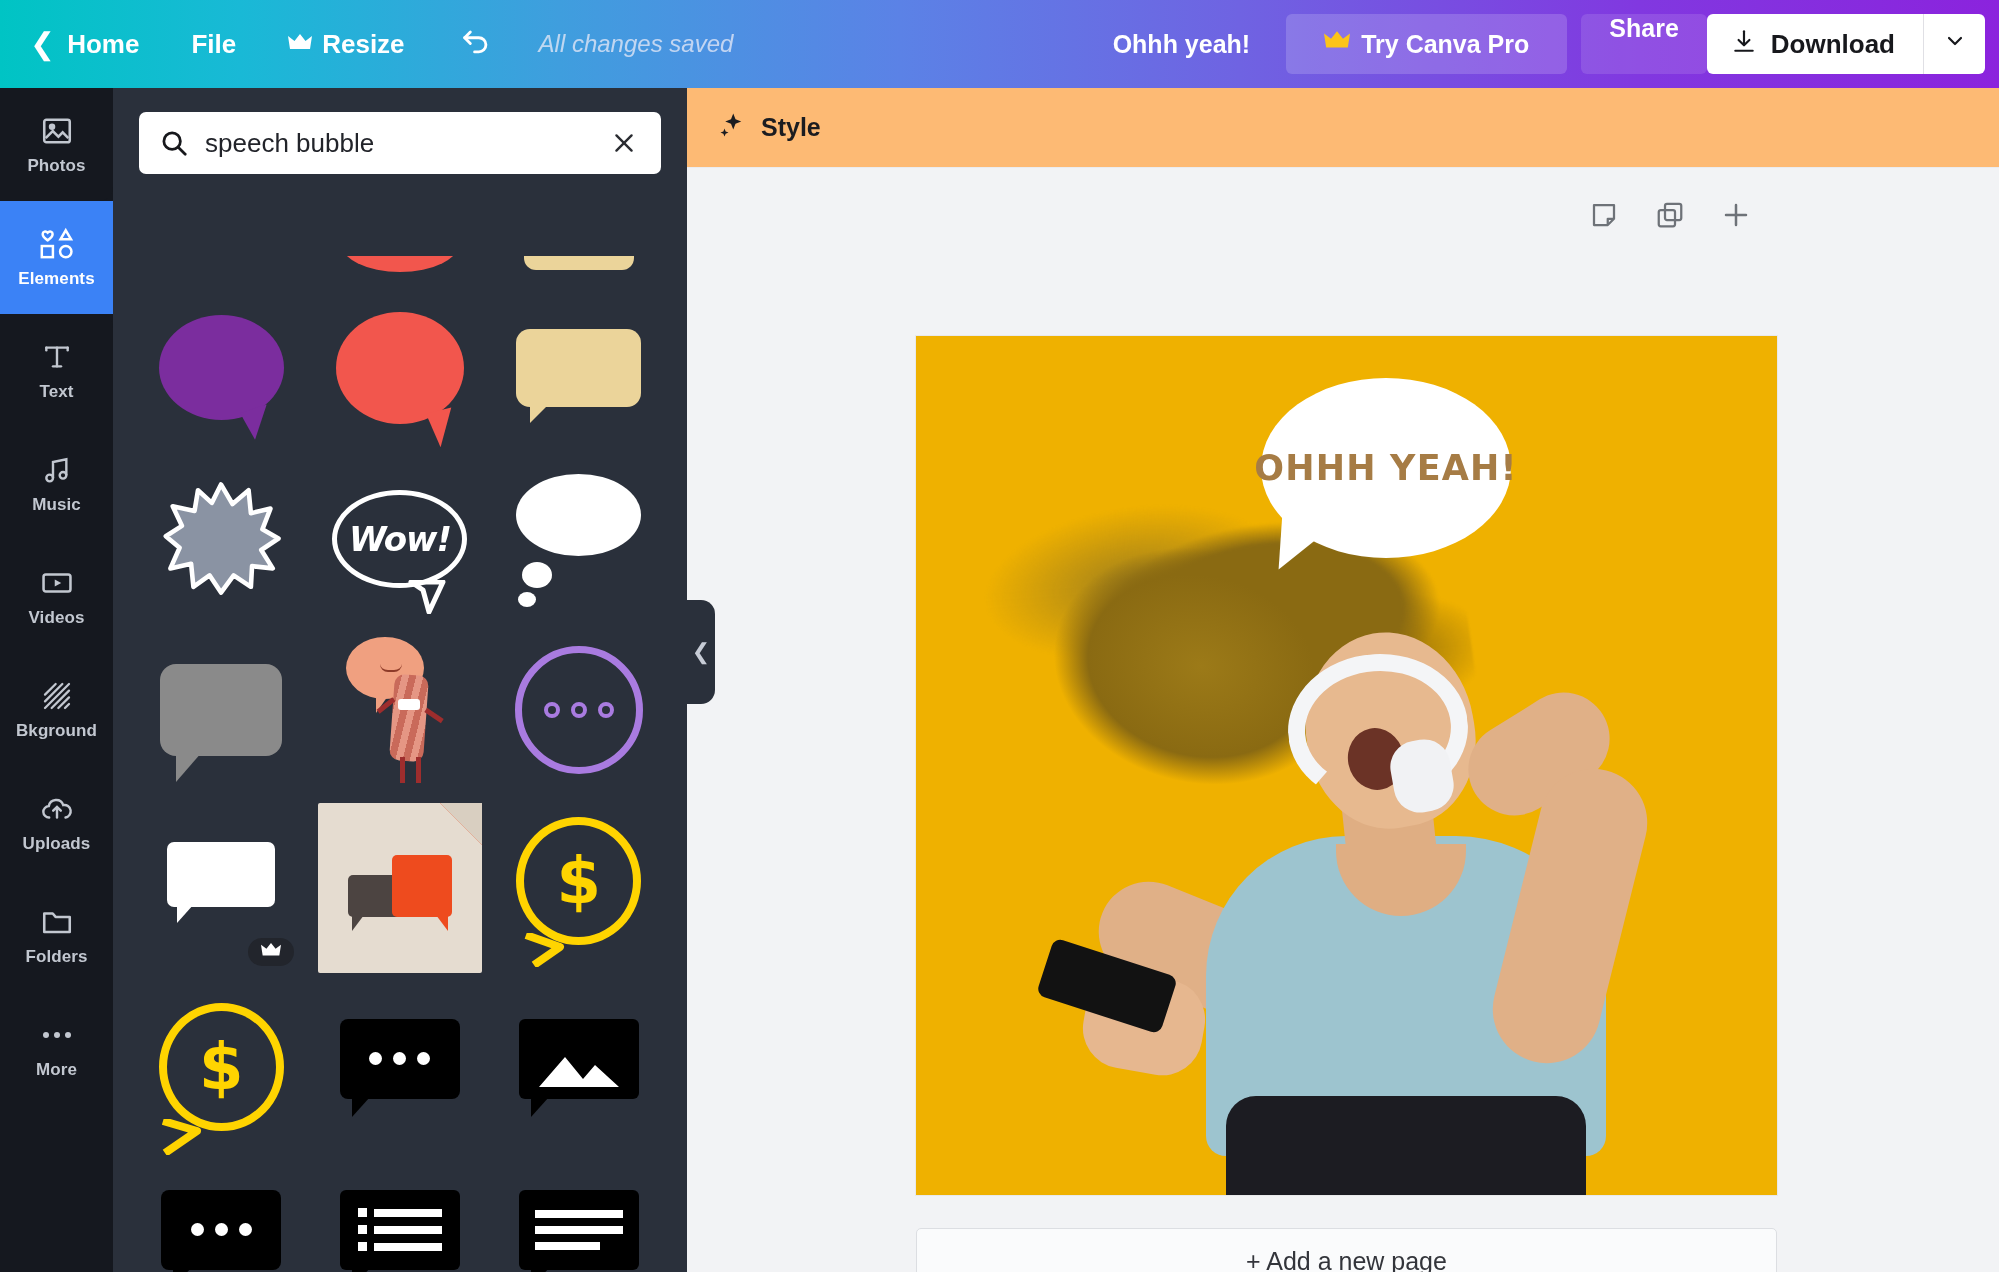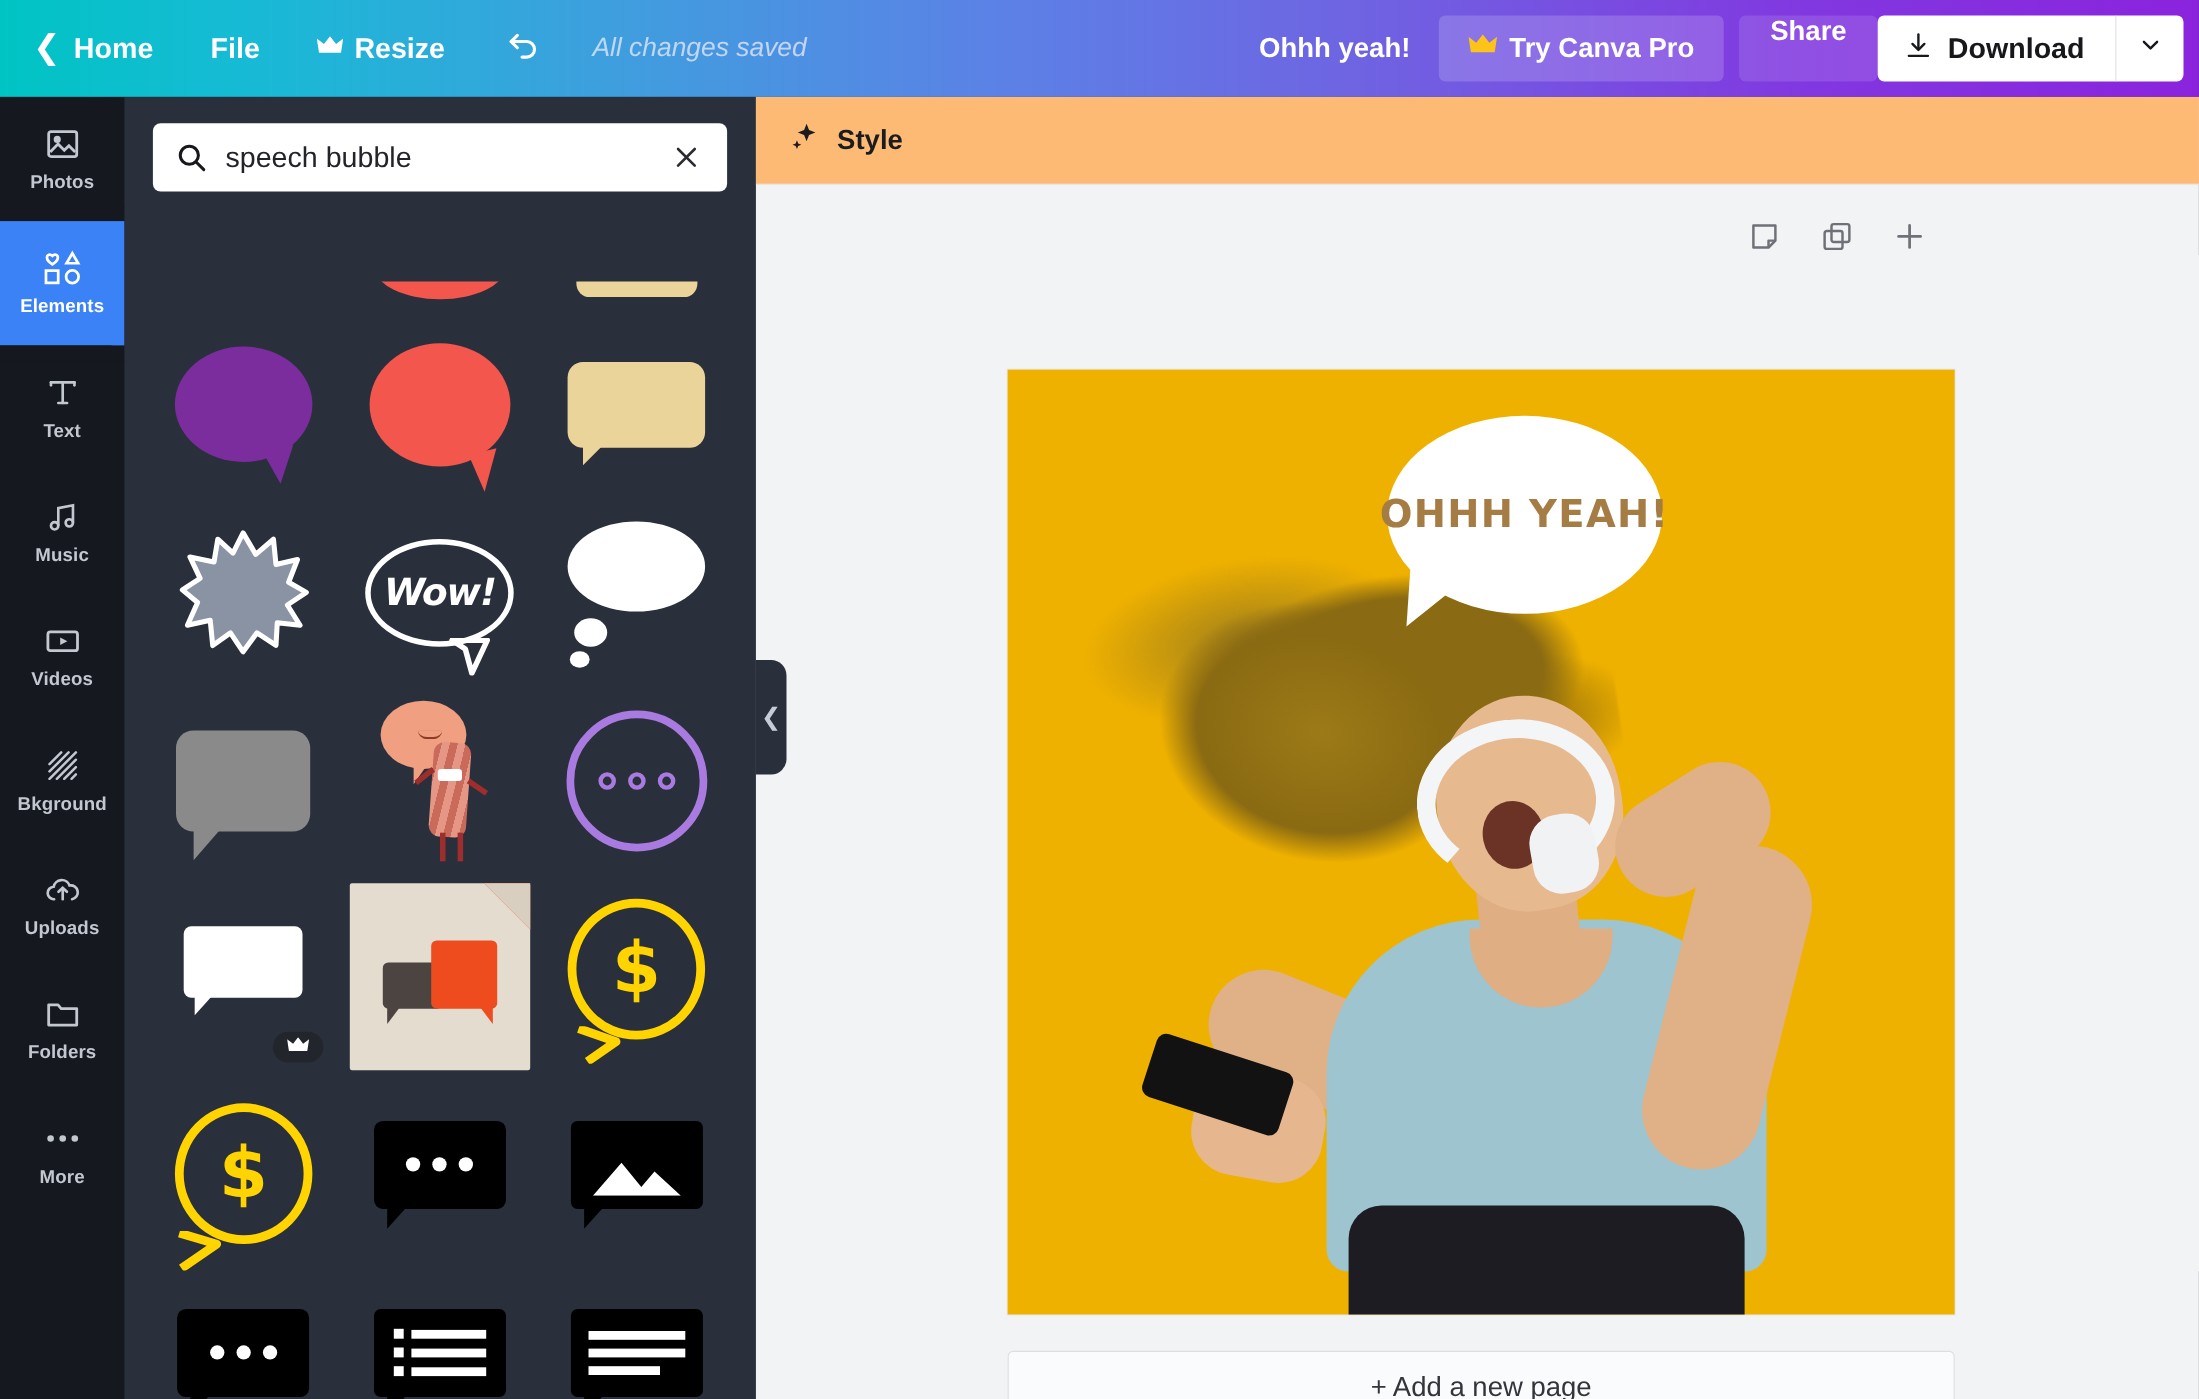--- a/index.html
+++ b/index.html
@@ -41,22 +41,22 @@
   }
   .tb-right { margin-left: auto; display: flex; align-items: center; gap: 0; }
   .doc-title {
     color: #ffffff; font-size: 25px; font-weight: 600;
     padding: 0 22px; cursor: pointer; white-space: nowrap;
   }
   .btn-pro {
     display: flex; align-items: center; gap: 11px;
     background: rgba(255,255,255,.17);
     color: #fff; font-size: 25px; font-weight: 700;
-    height: 60px; padding: 0 27px; border-radius: 6px;
-    margin-left: 4px; cursor: pointer; white-space: nowrap;
+    height: 60px; padding: 0 38px; border-radius: 6px;
+    margin-left: 14px; cursor: pointer; white-space: nowrap;
   }
   .btn-pro .crown { color: #fcc419; font-size: 22px; }
   .btn-share {
     color: #fff; font-size: 25px; font-weight: 600;
     height: 60px; display: flex; align-items: flex-start; padding: 0 28px;
     border-radius: 6px; background: rgba(255,255,255,.12);
     margin-left: 14px; cursor: pointer;
   }
   .dl-group {
     display: flex; align-items: stretch; margin-left: 0;

